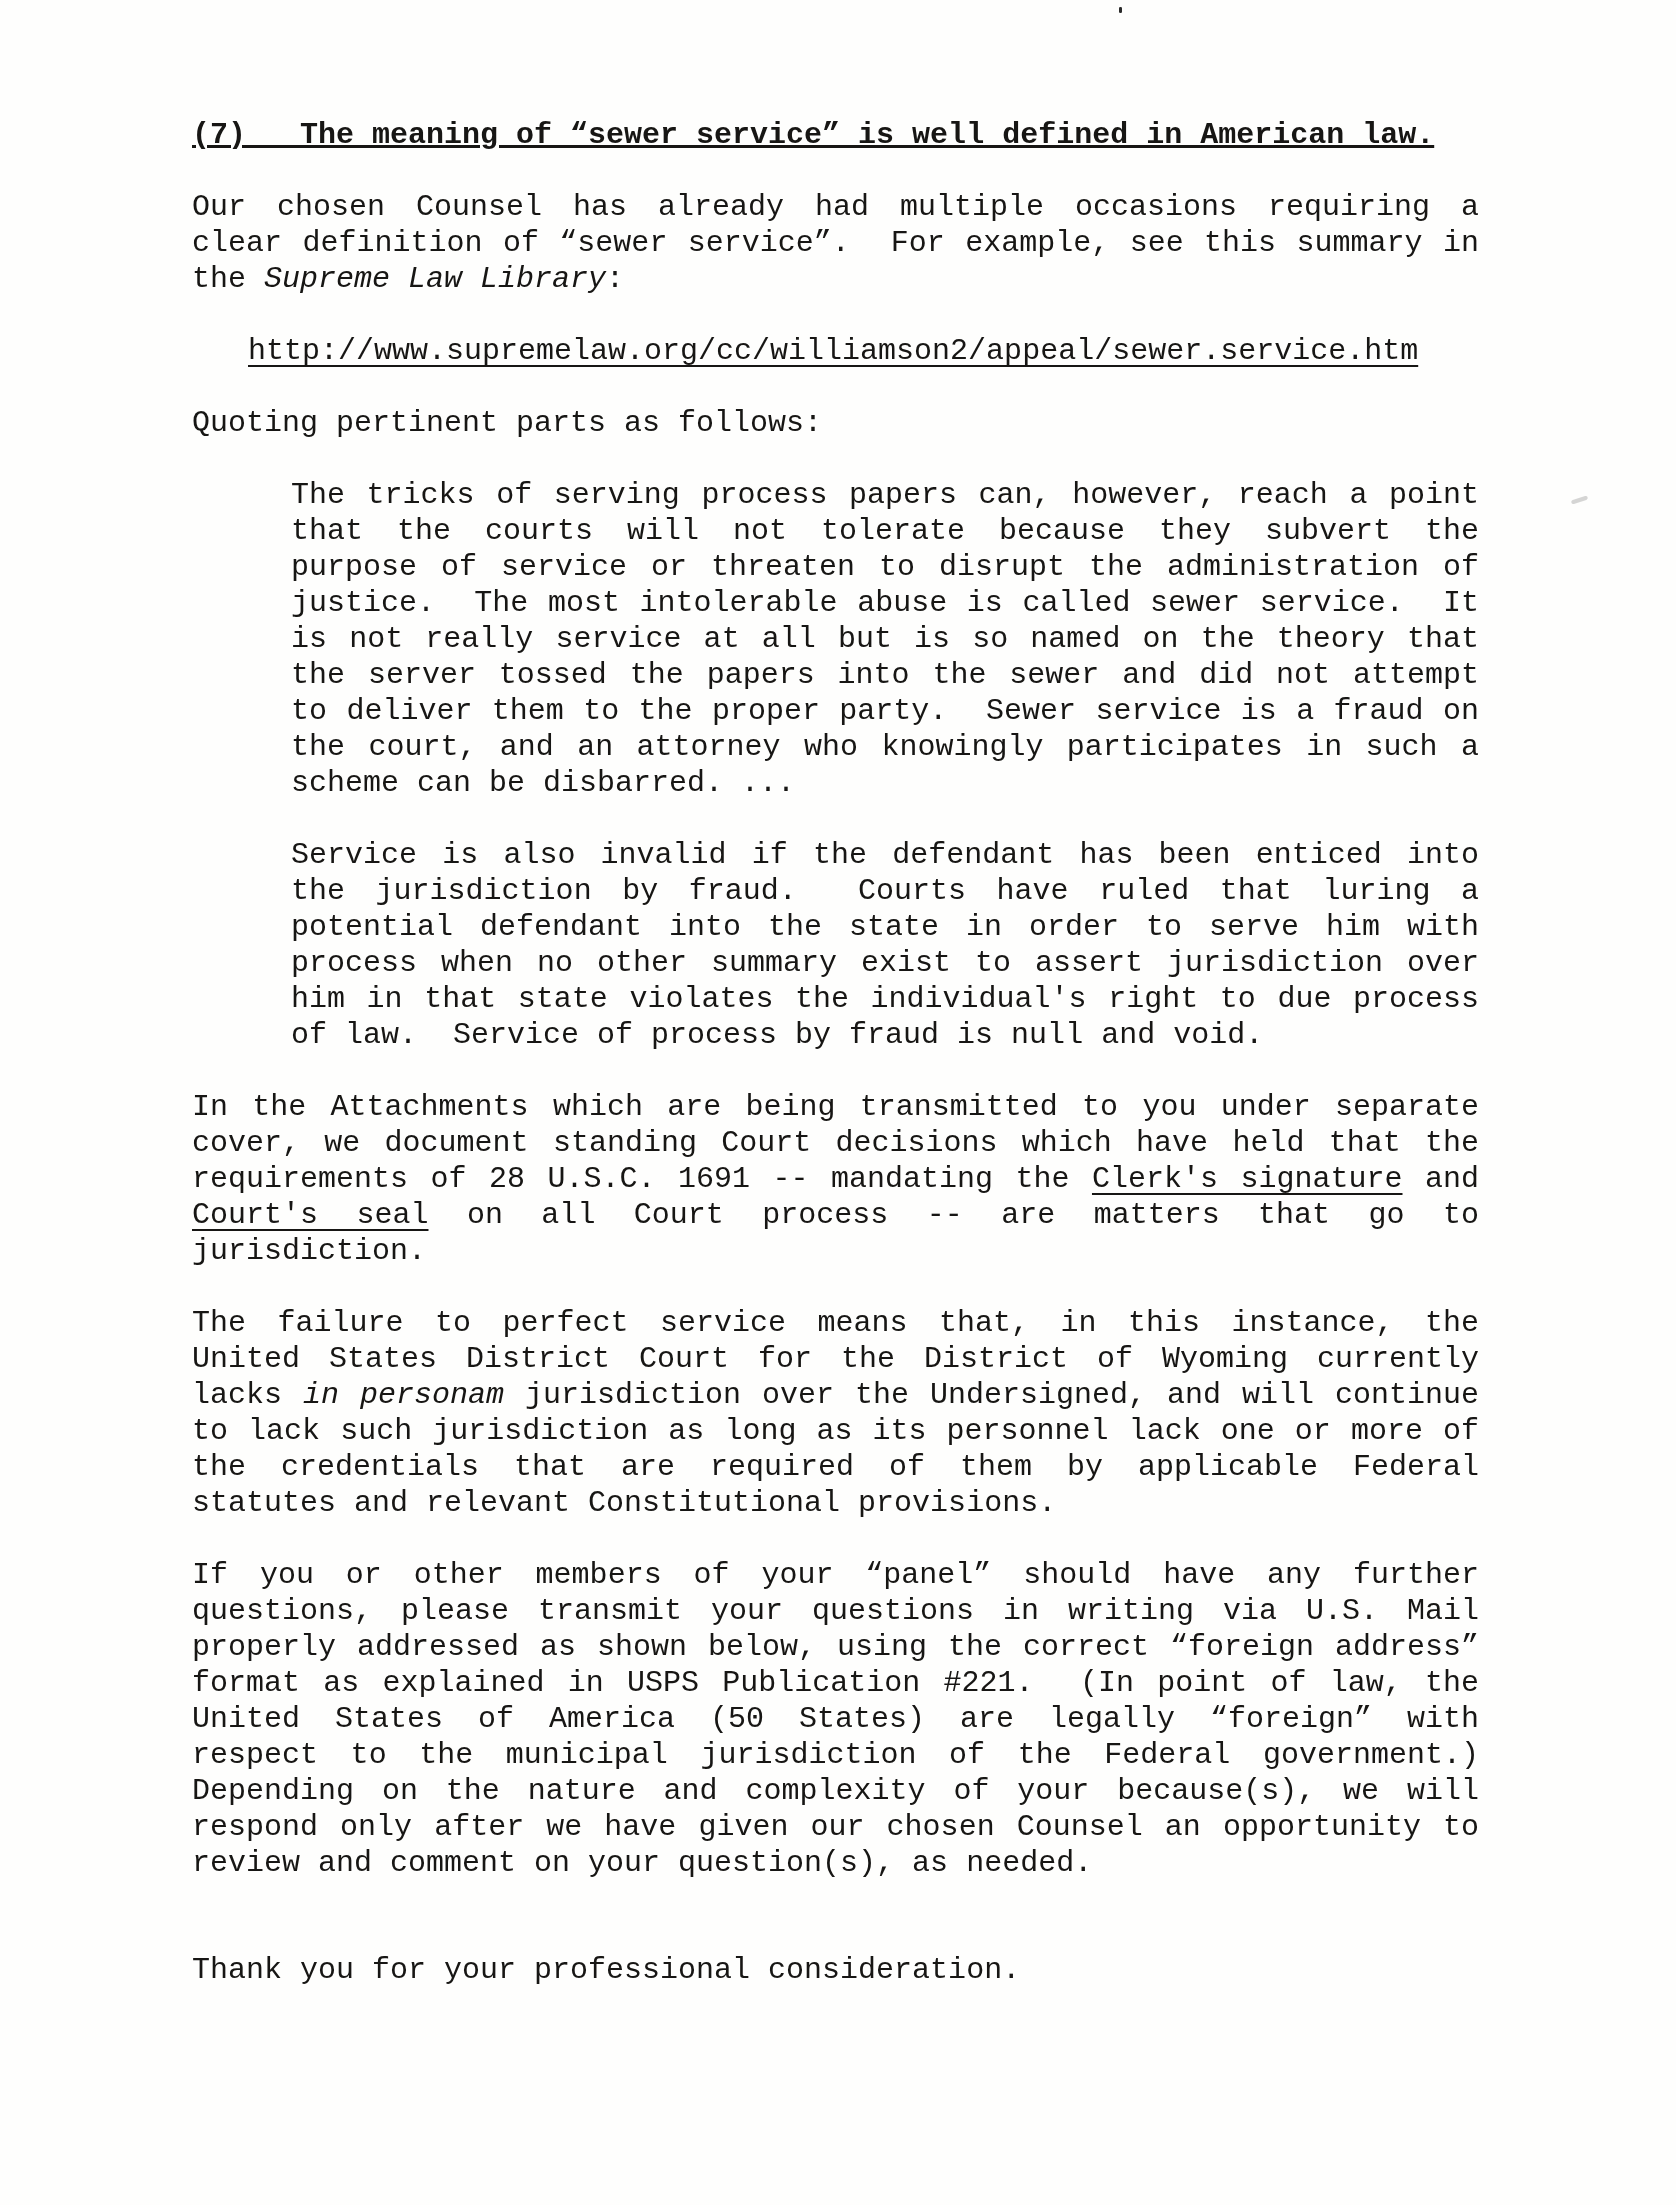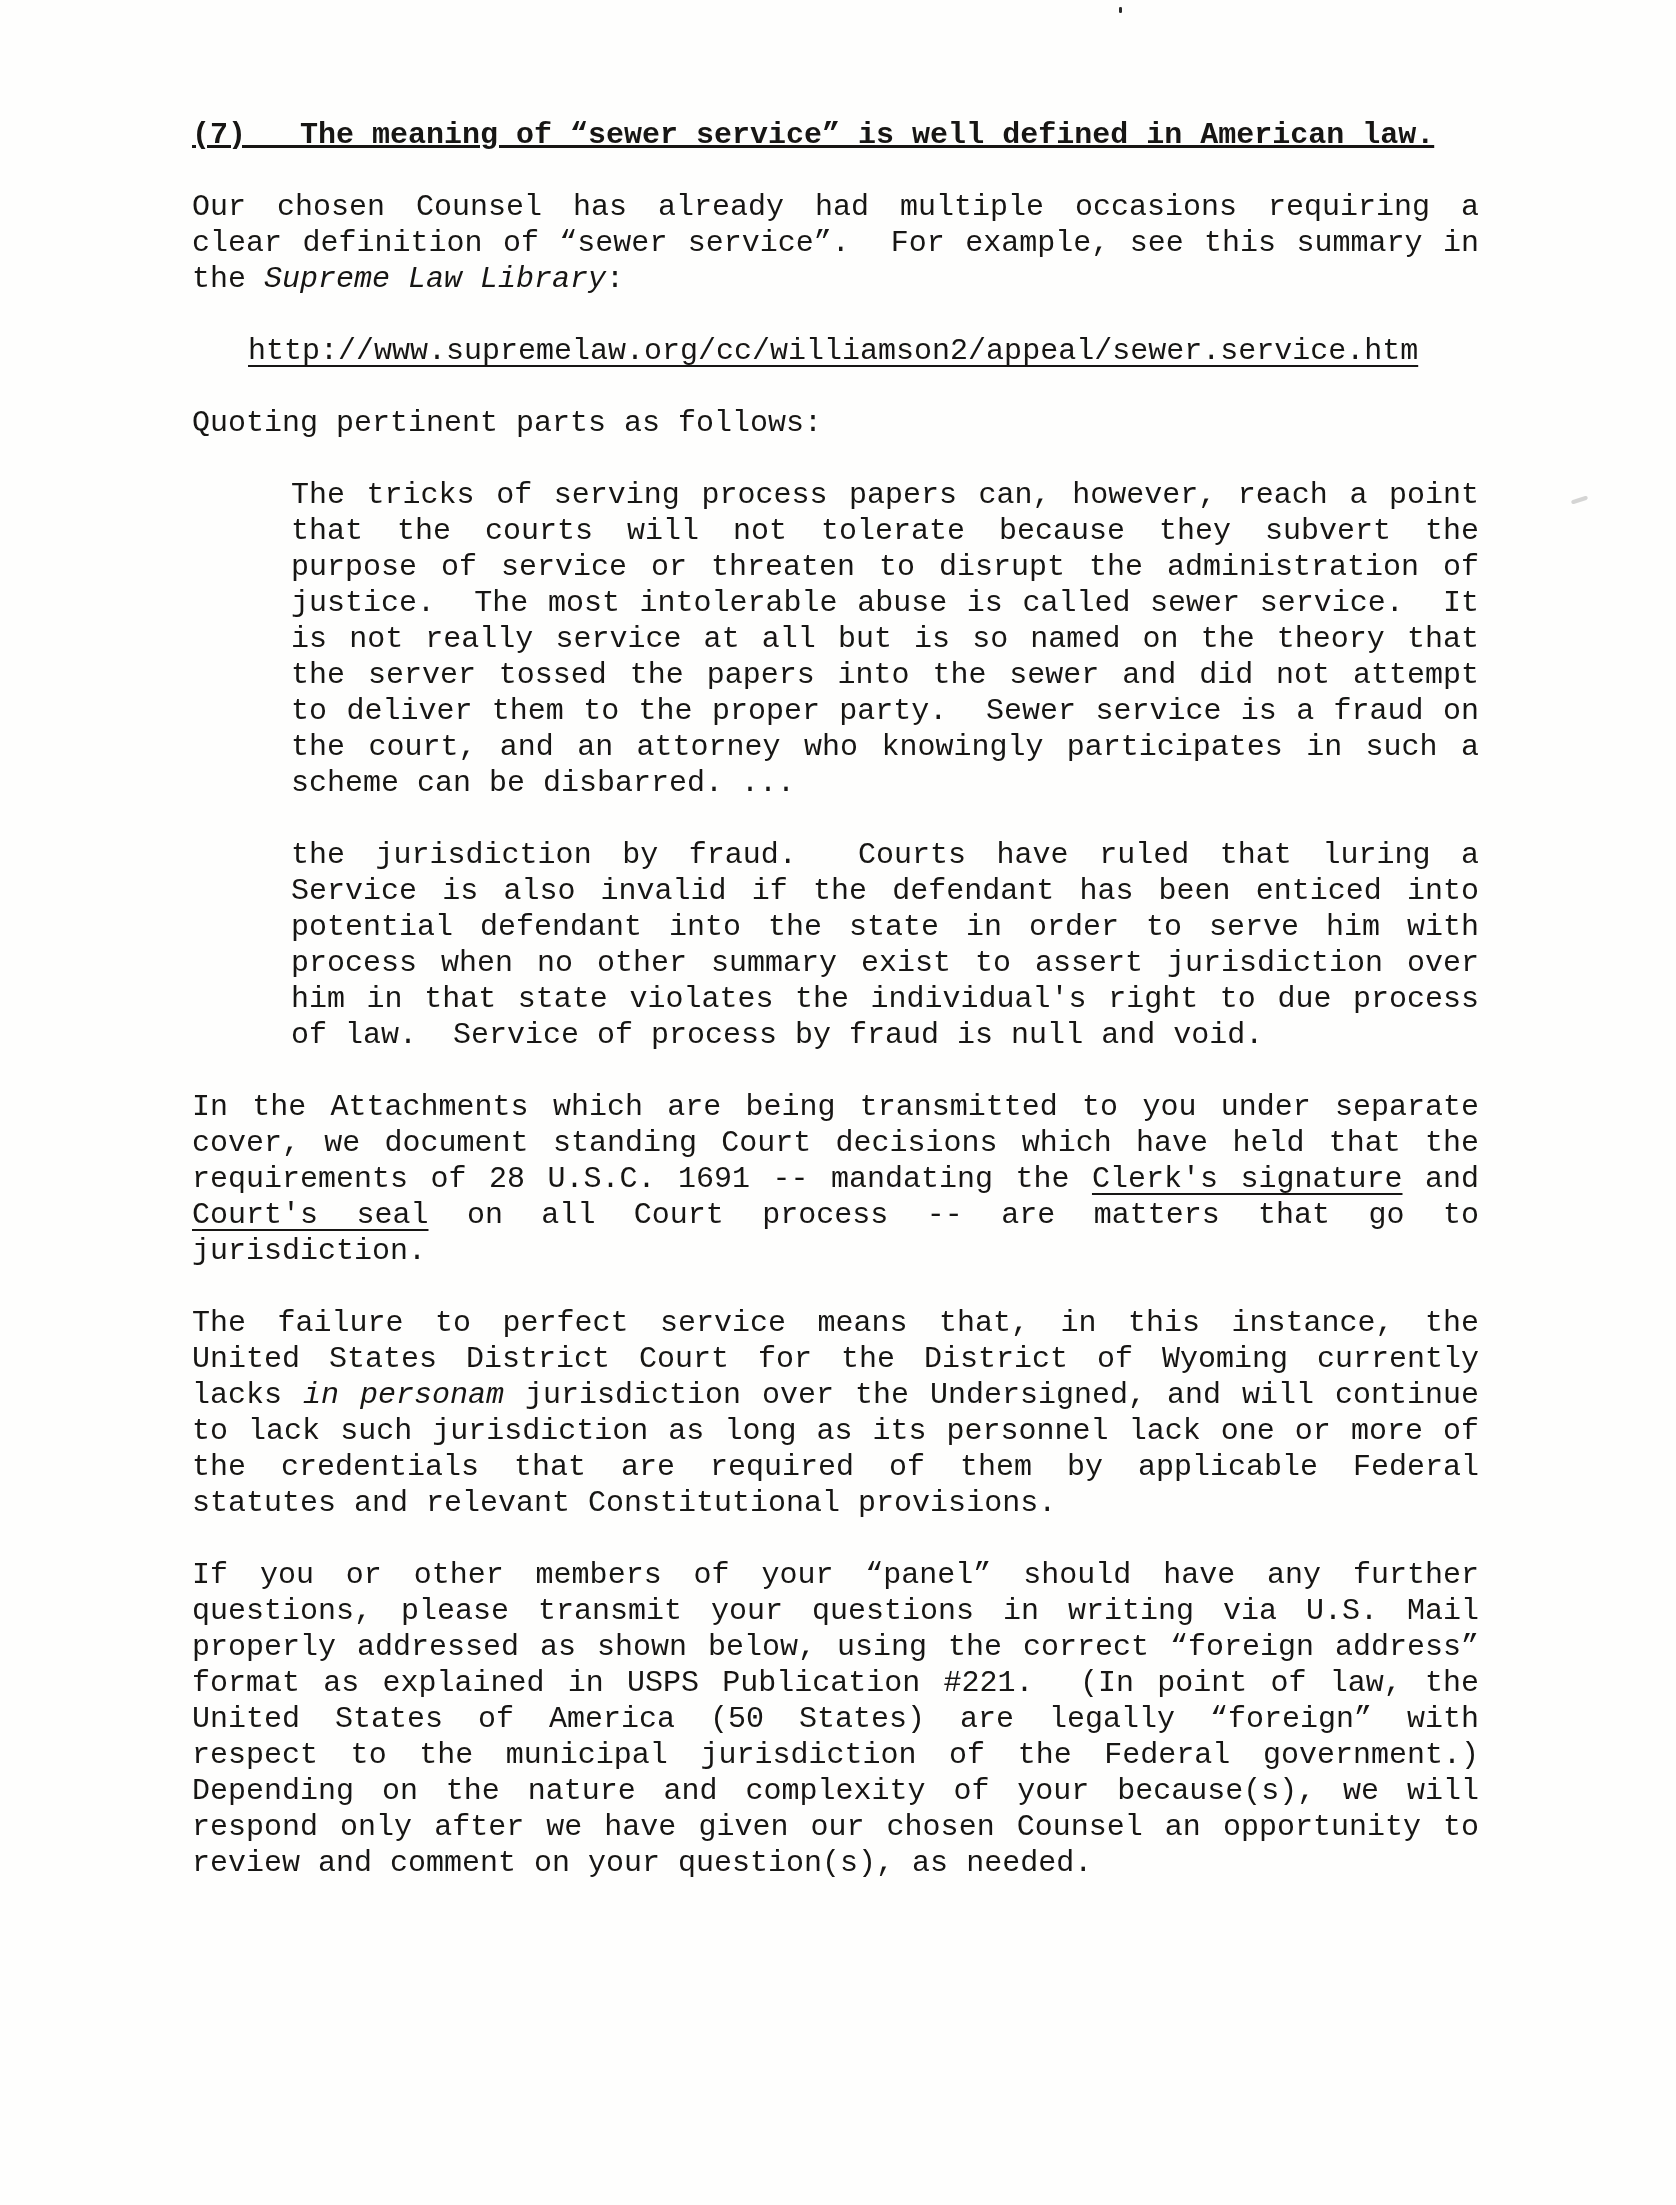--- a/index.html
+++ b/index.html
@@ -107,22 +107,22 @@
         <div class="line">that the courts will not tolerate because they subvert the</div>
         <div class="line">purpose of service or threaten to disrupt the administration of</div>
         <div class="line">justice.&nbsp; The most intolerable abuse is called sewer service.&nbsp; It</div>
         <div class="line">is not really service at all but is so named on the theory that</div>
         <div class="line">the server tossed the papers into the sewer and did not attempt</div>
         <div class="line">to deliver them to the proper party.&nbsp; Sewer service is a fraud on</div>
         <div class="line">the court, and an attorney who knowingly participates in such a</div>
         <div class="line last">scheme can be disbarred. ...</div>
       </div>
       <div class="block quote">
+        <div class="line">Service is also invalid if the defendant has been enticed into</div>
         <div class="line">the jurisdiction by fraud.&nbsp; Courts have ruled that luring a</div>
-        <div class="line">Service is also invalid if the defendant has been enticed into</div>
         <div class="line">potential defendant into the state in order to serve him with</div>
         <div class="line">process when no other summary exist to assert jurisdiction over</div>
         <div class="line">him in that state violates the individual's right to due process</div>
         <div class="line last">of law.&nbsp; Service of process by fraud is null and void.</div>
       </div>
       <div class="block paragraph">
         <div class="line">In the Attachments which are being transmitted to you under separate</div>
         <div class="line">cover, we document standing Court decisions which have held that the</div>
         <div class="line">requirements of 28 U.S.C. 1691 -- mandating the <span class="uline">Clerk's signature</span> and</div>
         <div class="line"><span class="uline">Court's seal</span> on all Court process -- are matters that go to</div>
@@ -140,15 +140,18 @@
         <div class="line">If you or other members of your “panel” should have any further</div>
         <div class="line">questions, please transmit your questions in writing via U.S. Mail</div>
         <div class="line">properly addressed as shown below, using the correct “foreign address”</div>
         <div class="line">format as explained in USPS Publication #221.&nbsp; (In point of law, the</div>
         <div class="line">United States of America (50 States) are legally “foreign” with</div>
         <div class="line">respect to the municipal jurisdiction of the Federal government.)</div>
         <div class="line">Depending on the nature and complexity of your because(s), we will</div>
         <div class="line">respond only after we have given our chosen Counsel an opportunity to</div>
         <div class="line last">review and comment on your question(s), as needed.</div>
       </div>
+      <div class="block closing">
+        <div class="line last">Thank you for your professional consideration.</div>
+      </div>
     </div>
 </div>
 
 
 </body></html>

